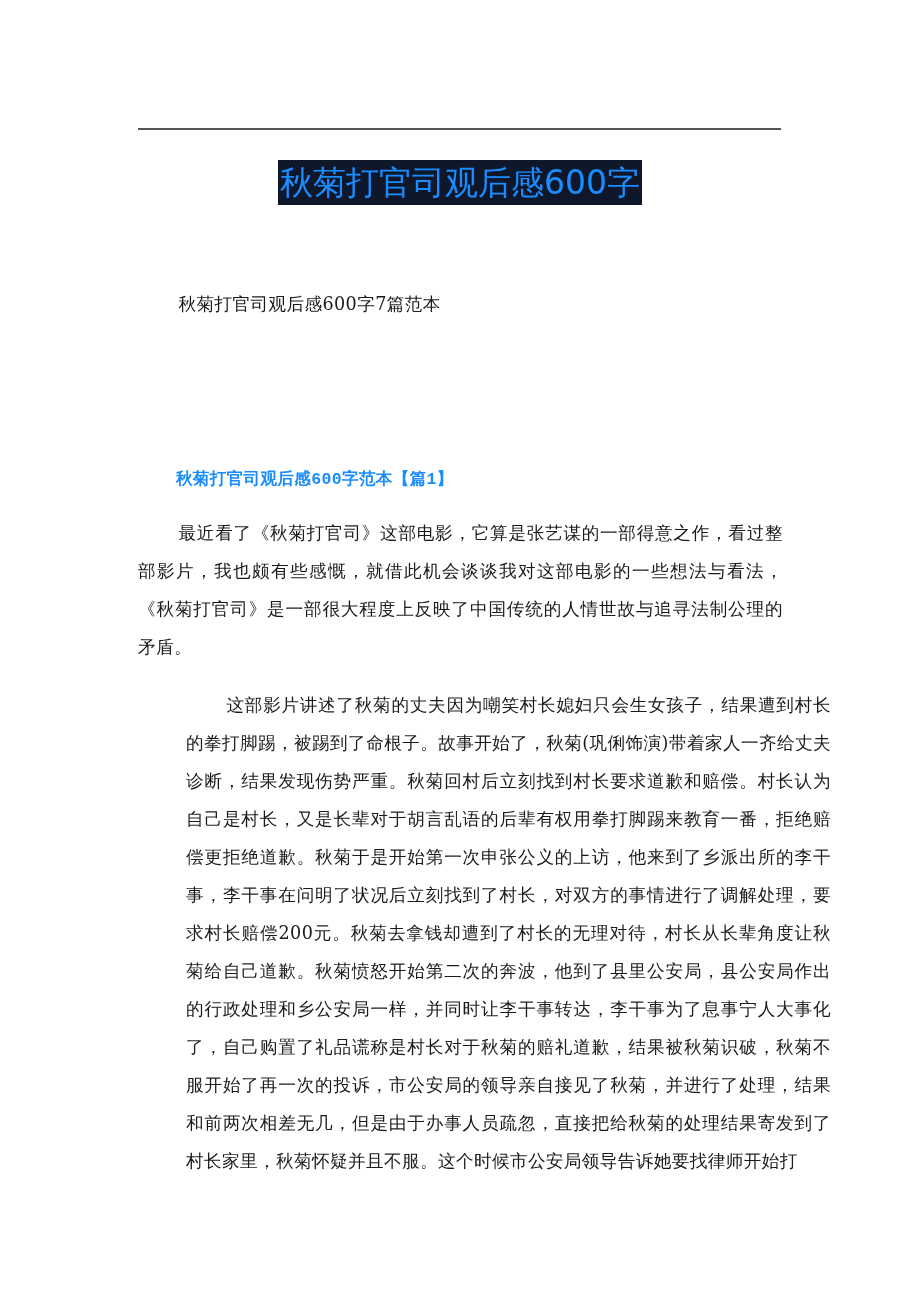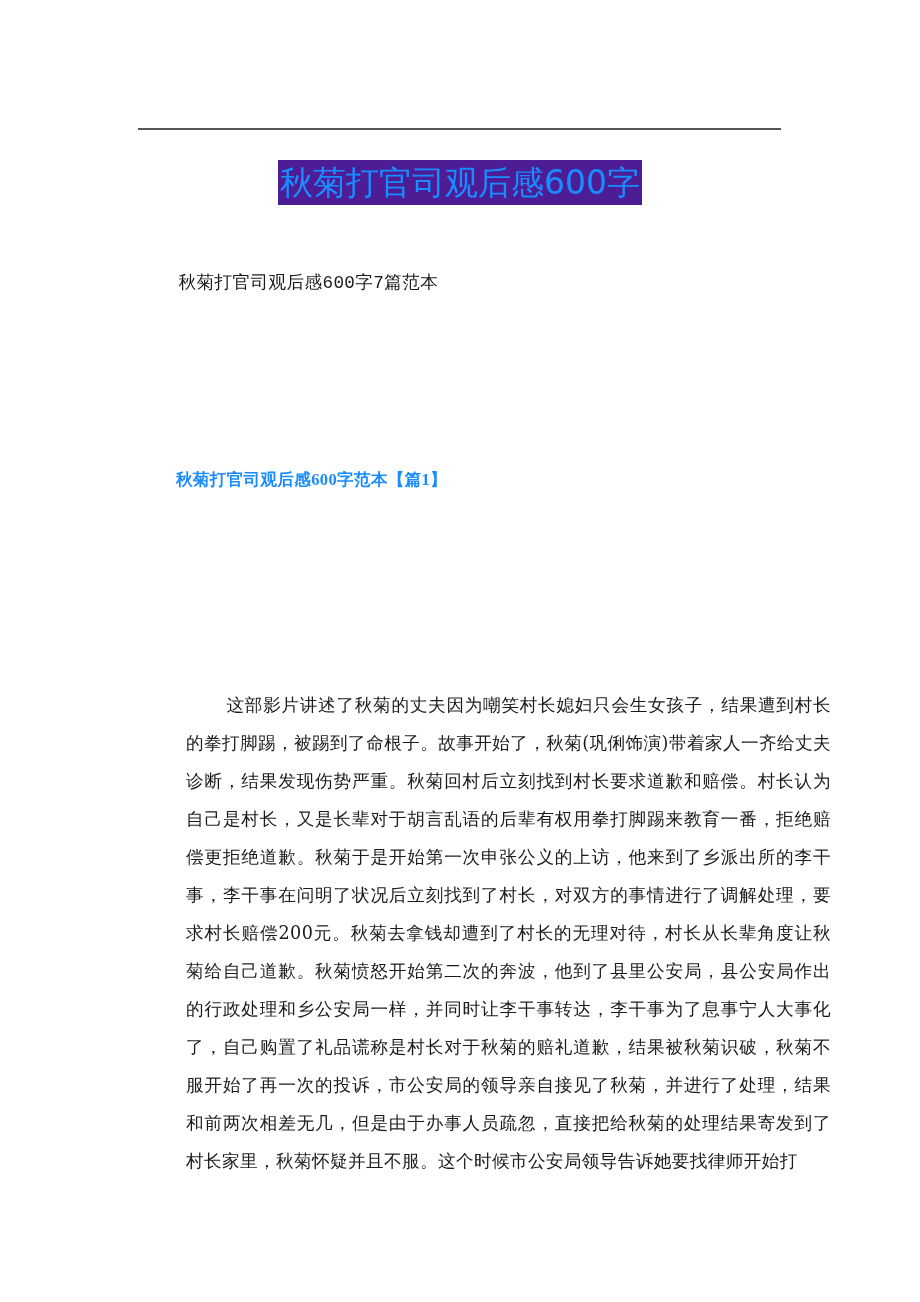--- a/index.html
+++ b/index.html
@@ -31,21 +31,21 @@
     }
     .title-wrap {
       position: absolute;
       top: 160px;
       left: 0;
       width: 920px;
       text-align: center;
     }
     .title {
       display: inline-block;
-      background: #4c1d95;
+      background: #0f172a;
       color: #1a8cff;
       font-family: "DejaVu Sans", "Liberation Sans", sans-serif;
       font-size: 33px;
       line-height: 45px;
       padding: 0 2px;
       letter-spacing: 0px;
     }
     .body {
       position: absolute;
       left: 138px;
@@ -55,43 +55,46 @@
     }
     .para {
       text-indent: 2.3em;
       line-height: 38px;
       margin: 0;
       text-align: justify;
     }
     .subhead {
       text-indent: 2.3em;
       color: #1a8cff;
-      font-family: Liberation Serif, serif;
+      font-family: Liberation Mono, monospace;
       font-weight: bold;
       font-size: 16.5px;
       line-height: 38px;
       margin: 0;
     }
   </style>
 </head>
 <body>
 
 <div class="page">
   <div class="rule"></div>
 
   <div class="title-wrap">
     <span class="title">秋菊打官司观后感600字</span>
   </div>
 
-  <div class="body" style="top:264px;font-family:Liberation Mono, monospace;">
+  <div class="body" style="top:285px;">
     <p class="para">秋菊打官司观后感600字7篇范本</p>
   </div>
 
 
   <div class="body" style="top:461px;">
     <p class="subhead">秋菊打官司观后感600字范本【篇1】</p>
   </div>
 
+  <div class="body" style="top:514px;">
+    <p class="para">最近看了《秋菊打官司》这部电影，它算是张艺谋的一部得意之作，看过整部影片，我也颇有些感慨，就借此机会谈谈我对这部电影的一些想法与看法，《秋菊打官司》是一部很大程度上反映了中国传统的人情世故与追寻法制公理的矛盾。</p>
+  </div>
 
   <div class="body" style="top:686px;margin-left:48px;">
     <p class="para">这部影片讲述了秋菊的丈夫因为嘲笑村长媳妇只会生女孩子，结果遭到村长的拳打脚踢，被踢到了命根子。故事开始了，秋菊(巩俐饰演)带着家人一齐给丈夫诊断，结果发现伤势严重。秋菊回村后立刻找到村长要求道歉和赔偿。村长认为自己是村长，又是长辈对于胡言乱语的后辈有权用拳打脚踢来教育一番，拒绝赔偿更拒绝道歉。秋菊于是开始第一次申张公义的上访，他来到了乡派出所的李干事，李干事在问明了状况后立刻找到了村长，对双方的事情进行了调解处理，要求村长赔偿200元。秋菊去拿钱却遭到了村长的无理对待，村长从长辈角度让秋菊给自己道歉。秋菊愤怒开始第二次的奔波，他到了县里公安局，县公安局作出的行政处理和乡公安局一样，并同时让李干事转达，李干事为了息事宁人大事化了，自己购置了礼品谎称是村长对于秋菊的赔礼道歉，结果被秋菊识破，秋菊不服开始了再一次的投诉，市公安局的领导亲自接见了秋菊，并进行了处理，结果和前两次相差无几，但是由于办事人员疏忽，直接把给秋菊的处理结果寄发到了村长家里，秋菊怀疑并且不服。这个时候市公安局领导告诉她要找律师开始打</p>
   </div>
 </div>
 
 </body></html>

